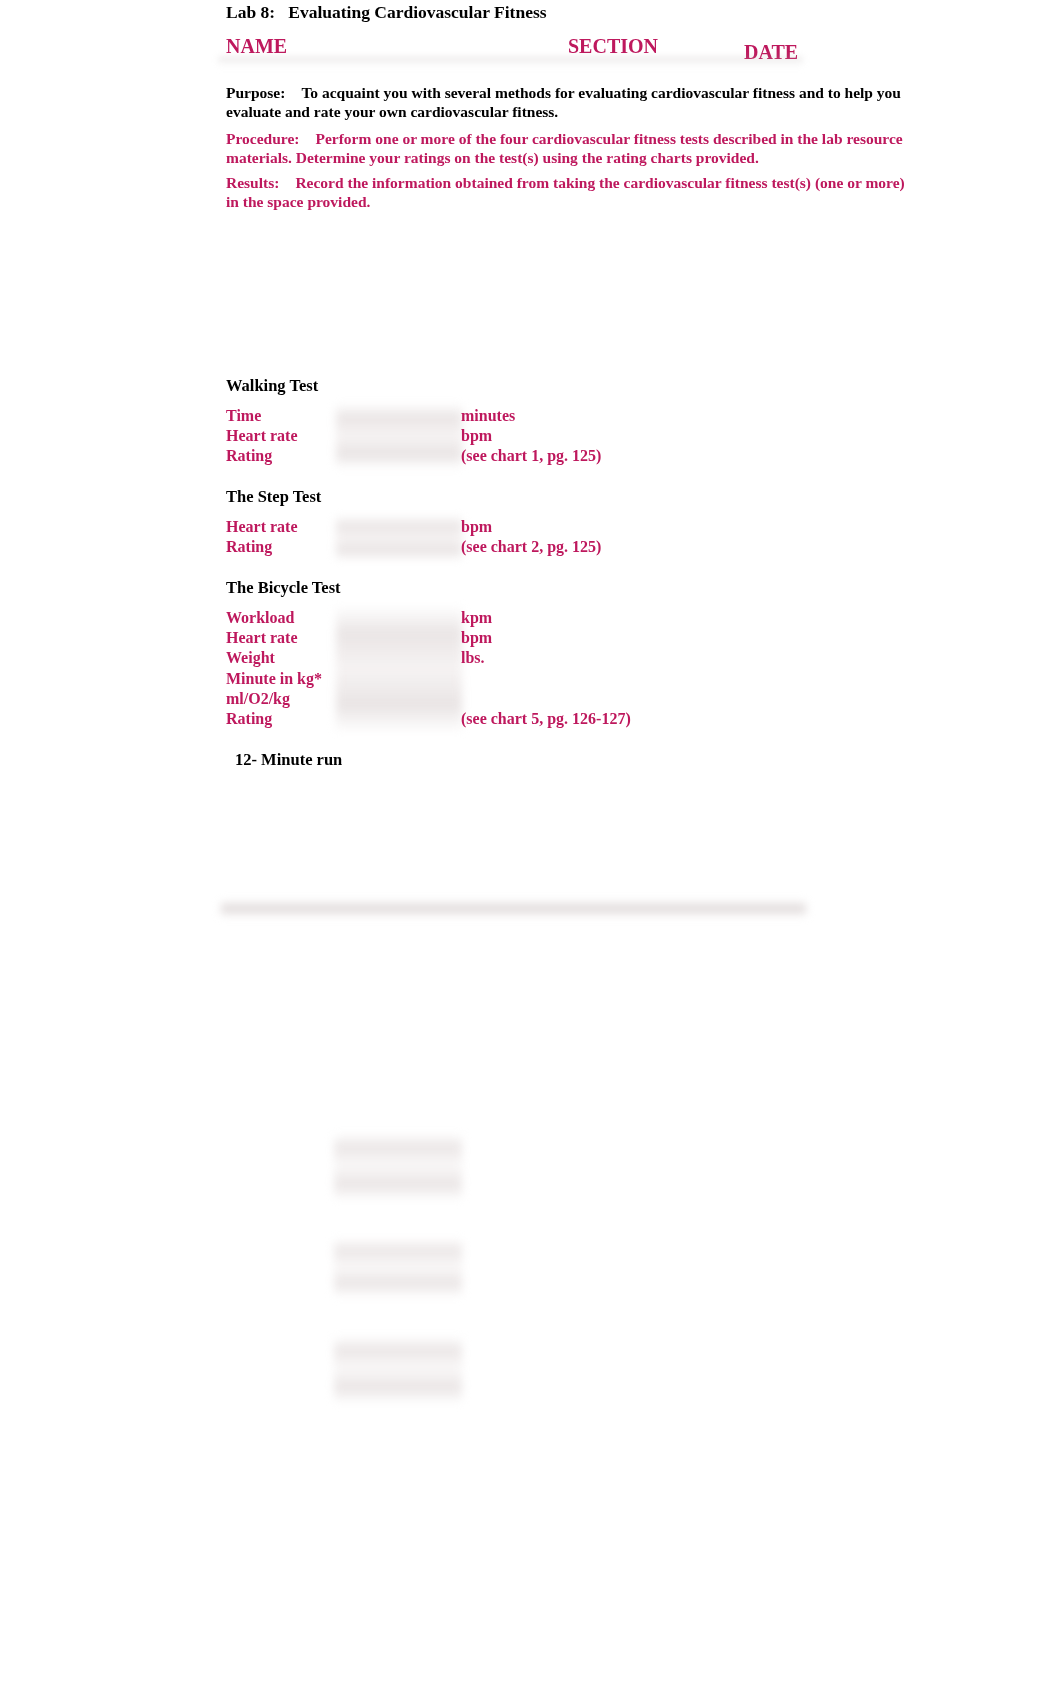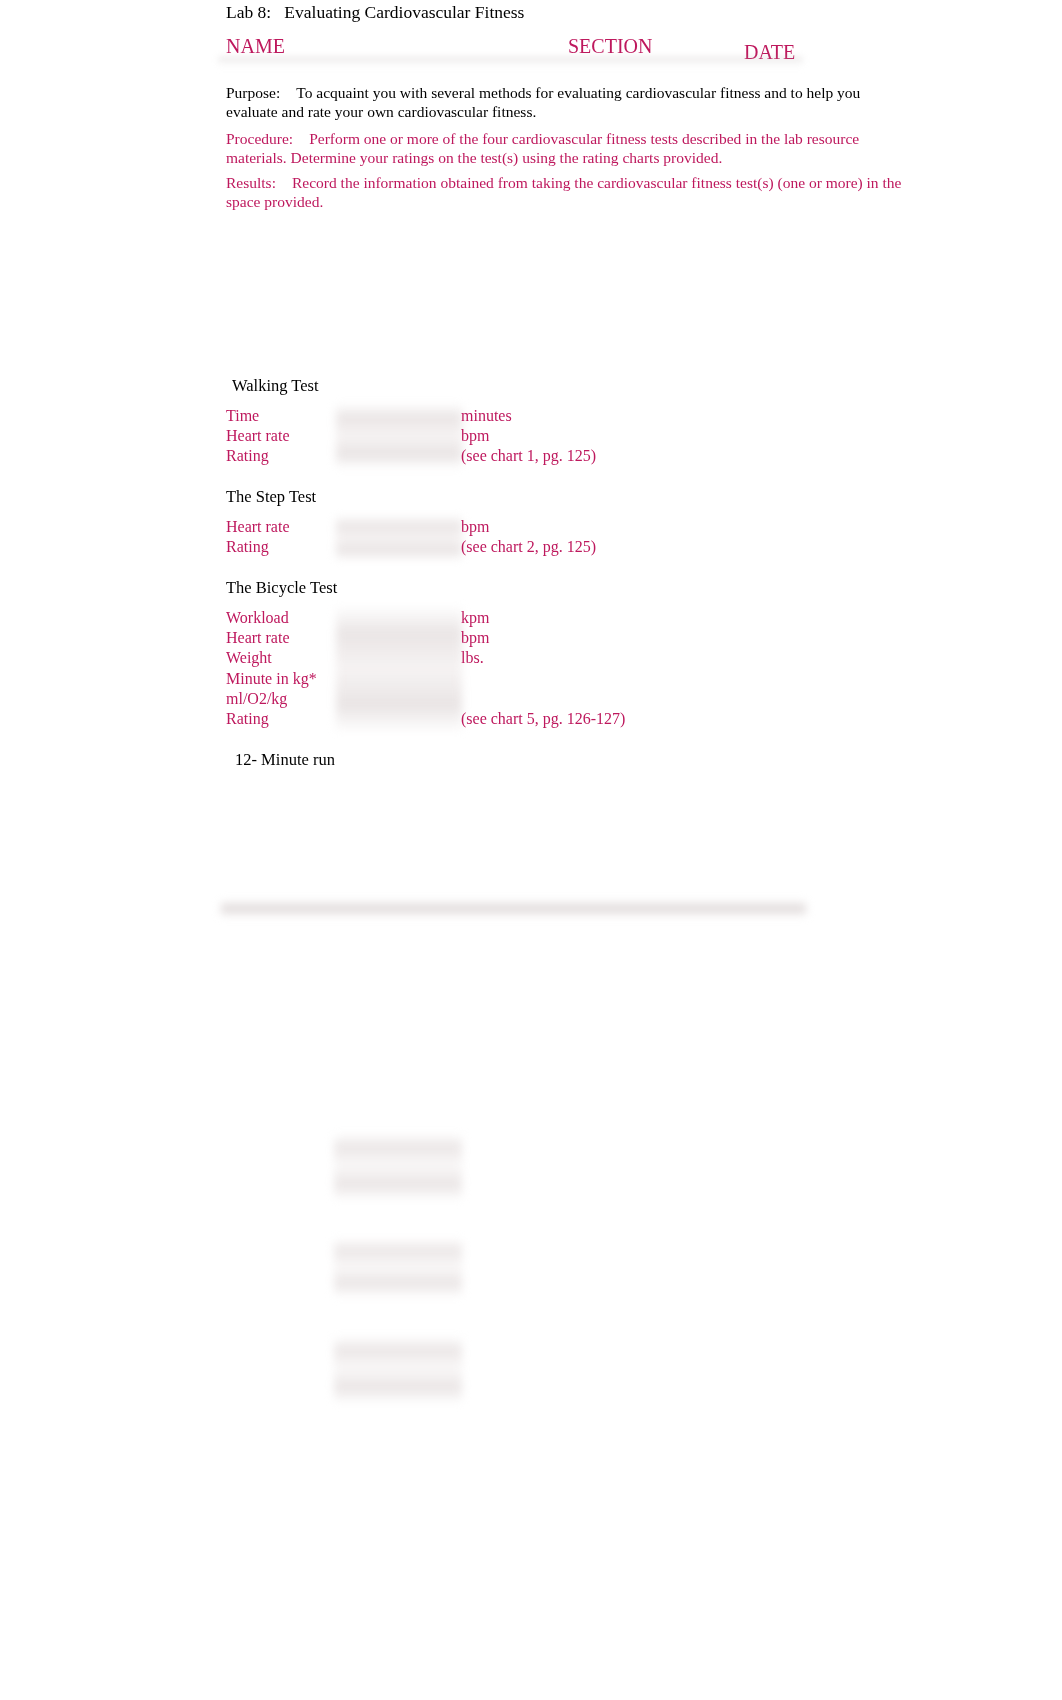--- a/index.html
+++ b/index.html
@@ -12,20 +12,21 @@
     font-family: "Liberation Serif", "DejaVu Serif", serif;
     color: #000000;
   }
   #page {
     position: relative;
     width: 846px;
     height: 1700px;
     margin: 0 auto;
     background: #ffffff;
     overflow: hidden;
+    font-weight: bold;
   }
 
   
   .blk { color: #000000; }
   .red { color: #be185d; }
 
   .doc-title {
     position: absolute;
     left: 118px;
     top: 2px;
@@ -170,21 +171,21 @@
   </div>
 
   <div class="para blk" id="p-purpose">
     <span class="lbl">Purpose:</span><span class="gap"></span><span>To acquaint you with several methods for evaluating cardiovascular fitness and to help you evaluate and rate your own cardiovascular fitness.</span>
   </div>
 
   <div class="para red" id="p-results">
     <span class="lbl">Results:</span><span class="gap"></span><span>Record the information obtained from taking the cardiovascular fitness test(s) (one or more) in the space provided.</span>
   </div>
 
-  <div class="sect-title blk" style="top:376px;margin-left:6px;">Walking Test</div>
+  <div class="sect-title blk" style="top:376px;">Walking Test</div>
 
   <div class="blank-field" style="left:228px; top:403px; width:126px; height:66px;"></div>
 
   <div class="rows red" style="top:406px;">
     <div class="row">
       <span class="lab">Time</span>
       <span class="sr-only"></span>
       <span class="unit">minutes</span>
     </div>
     <div class="row">

